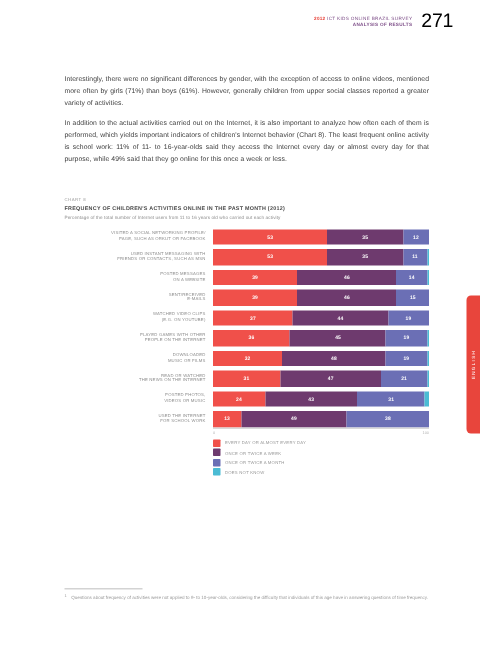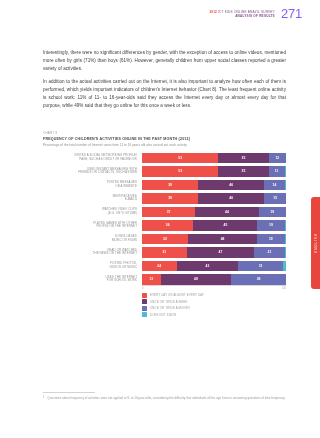--- a/index.html
+++ b/index.html
@@ -28,21 +28,21 @@
     white-space:nowrap;
   }
   .hdr-year{color:#e8453c; font-weight:bold;}
   .hdr-survey{color:#7b4b86; letter-spacing:.22px;}
   .hdr-line2{
     font-size:3.1px; letter-spacing:.22px;
     color:#7b4b86; font-weight:bold; white-space:nowrap;
   }
   .page-num{
     font-size:13px;
-    color:#8b5cf6;
+    color:#000000;
     line-height:.9;
     letter-spacing:-.2px;
     margin-top:-3px;
   }
 
   
   .body-copy{
     position:absolute;
     left:43px; top:49px; width:243px;
   }

